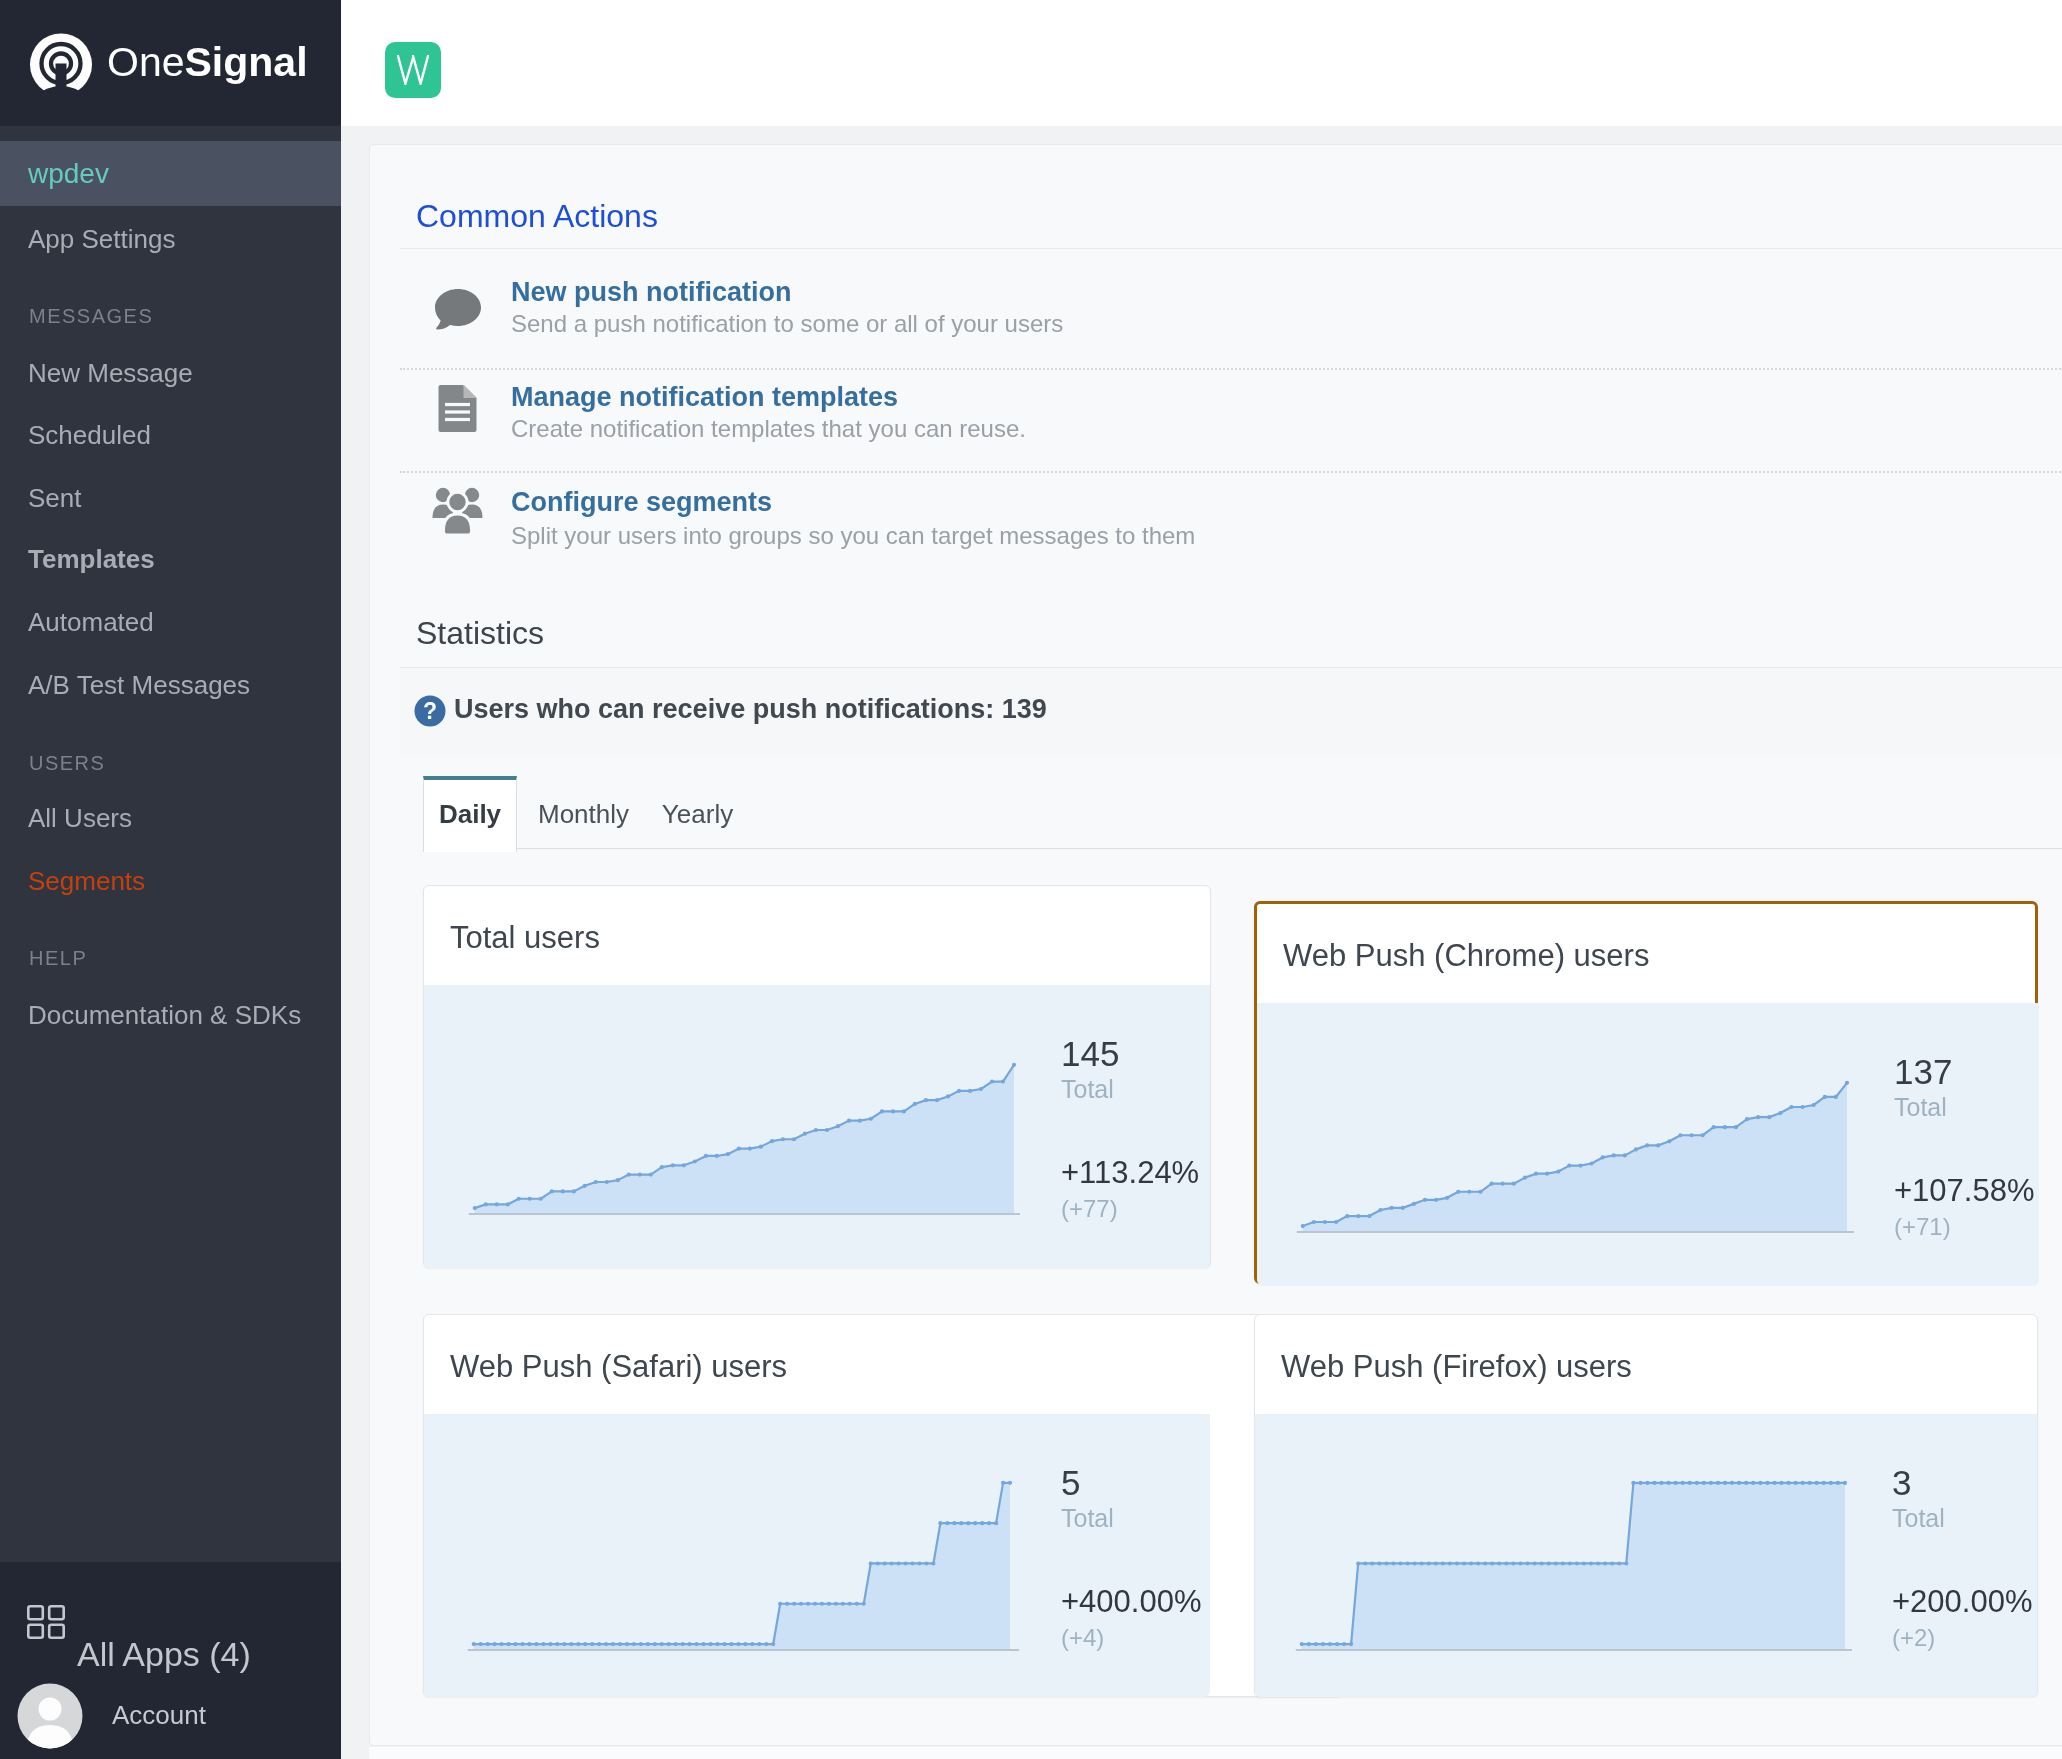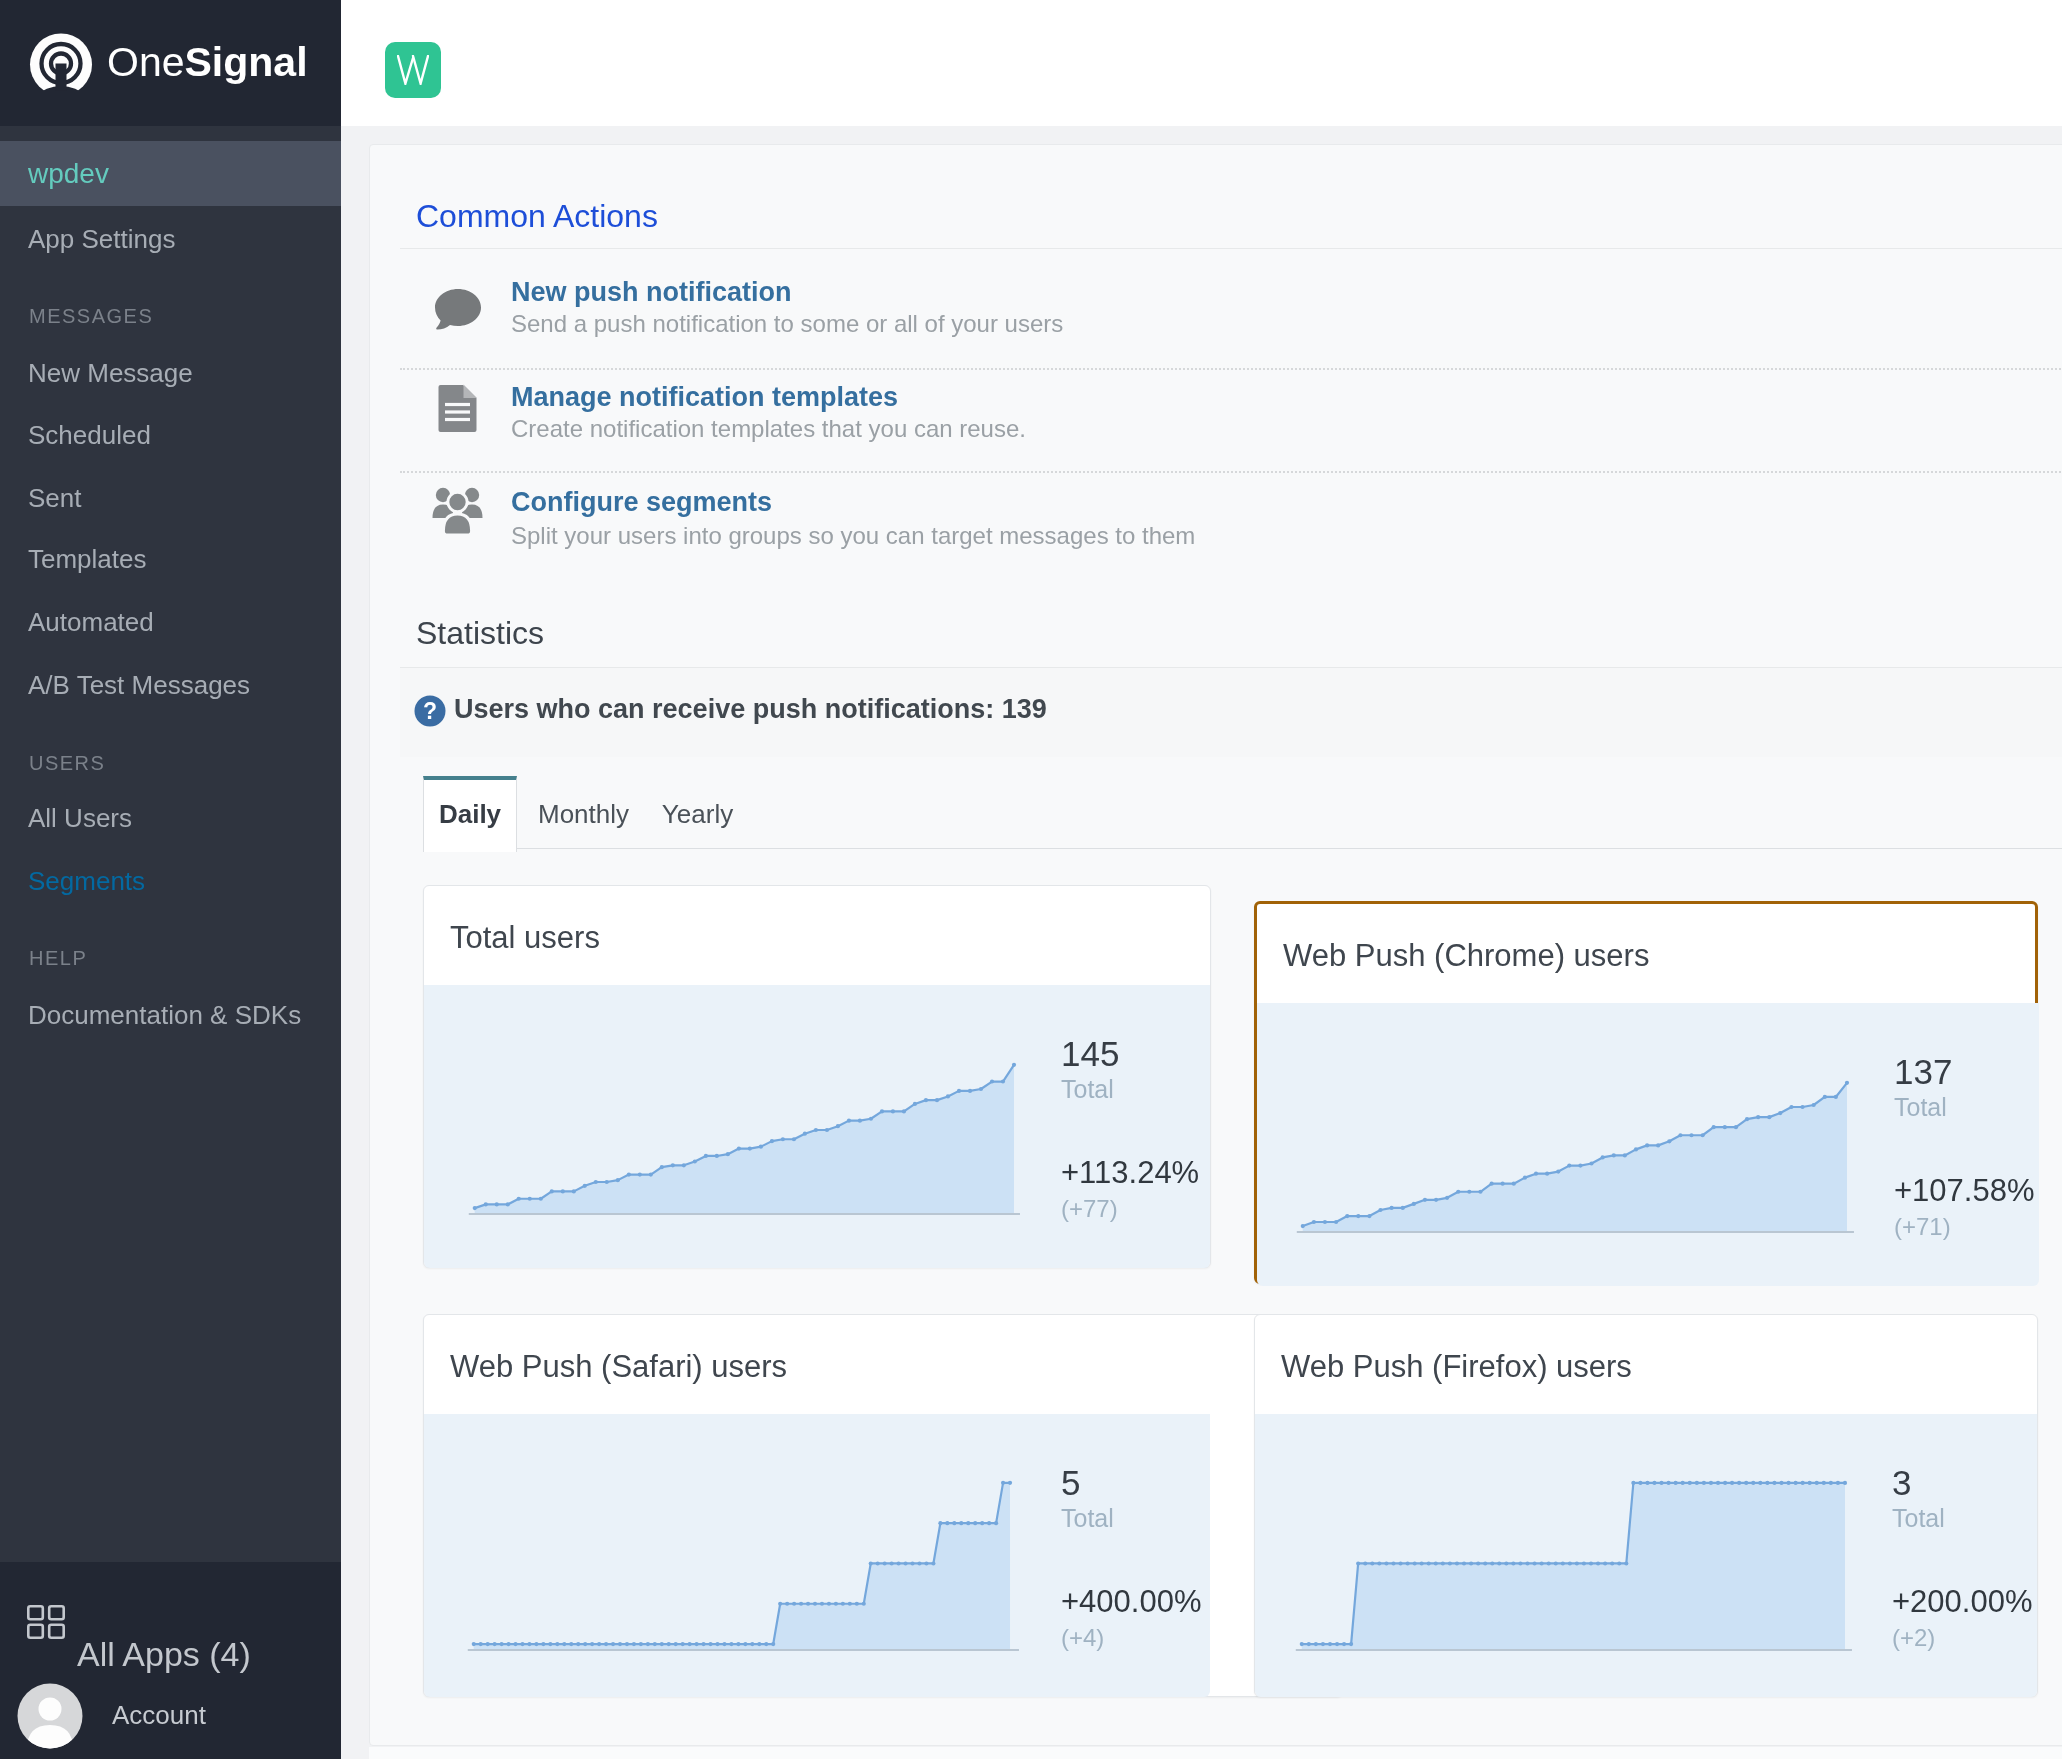--- a/index.html
+++ b/index.html
@@ -29,26 +29,26 @@
 </svg></div>
 <div class="abs" style="left:107px;top:39px;font-size:41px;line-height:46px;color:#ffffff;">One<b>Signal</b></div>
 
 <div class="abs" style="left:0;top:141px;width:341px;height:65px;background:#4a5160;"></div>
 <div class="abs nav-sel" style="left:28px;top:141px;height:65px;line-height:65px;font-size:28px;color:#64cbbe;">wpdev</div>
 <div class="abs" style="left:28px;top:208px;height:62px;line-height:62px;font-size:26px;color:#a7adb5;">App Settings</div>
 <div class="abs" style="left:29px;top:301px;height:30px;line-height:30px;font-size:20px;letter-spacing:1.5px;color:#7b818a;">MESSAGES</div>
 <div class="abs" style="left:28px;top:342px;height:62px;line-height:62px;font-size:26px;color:#a7adb5;">New Message</div>
 <div class="abs" style="left:28px;top:404px;height:62px;line-height:62px;font-size:26px;color:#a7adb5;">Scheduled</div>
 <div class="abs" style="left:28px;top:467px;height:62px;line-height:62px;font-size:26px;color:#a7adb5;">Sent</div>
-<div class="abs" style="left:28px;top:528px;height:62px;line-height:62px;font-size:26px;color:#a7adb5;">Templates</div>
+<div class="abs" style="left:28px;top:528px;height:62px;line-height:62px;font-size:26px;color:#a7adb5;font-weight:bold;">Templates</div>
 <div class="abs" style="left:28px;top:591px;height:62px;line-height:62px;font-size:26px;color:#a7adb5;">Automated</div>
 <div class="abs" style="left:28px;top:654px;height:62px;line-height:62px;font-size:26px;color:#a7adb5;">A/B Test Messages</div>
 <div class="abs" style="left:29px;top:748px;height:30px;line-height:30px;font-size:20px;letter-spacing:1.5px;color:#7b818a;">USERS</div>
 <div class="abs" style="left:28px;top:787px;height:62px;line-height:62px;font-size:26px;color:#a7adb5;">All Users</div>
-<div class="abs" style="left:28px;top:850px;height:62px;line-height:62px;font-size:26px;color:#0369a1;">Segments</div>
+<div class="abs" style="left:28px;top:850px;height:62px;line-height:62px;font-size:26px;color:#c2410c;">Segments</div>
 <div class="abs" style="left:29px;top:943px;height:30px;line-height:30px;font-size:20px;letter-spacing:1.5px;color:#7b818a;">HELP</div>
 <div class="abs" style="left:28px;top:984px;height:62px;line-height:62px;font-size:26px;color:#a7adb5;">Documentation &amp; SDKs</div>
 
 <div class="abs" style="left:27px;top:1605px;width:38px;height:34px;">
 <svg width="38" height="34" viewBox="0 0 38 34">
  <g fill="none" stroke="#c3c7cd" stroke-width="2.6">
   <rect x="1.3" y="1.3" width="14.5" height="13" rx="2"></rect>
   <rect x="22.2" y="1.3" width="14.5" height="13" rx="2"></rect>
   <rect x="1.3" y="19.7" width="14.5" height="13" rx="2"></rect>
   <rect x="22.2" y="19.7" width="14.5" height="13" rx="2"></rect>

